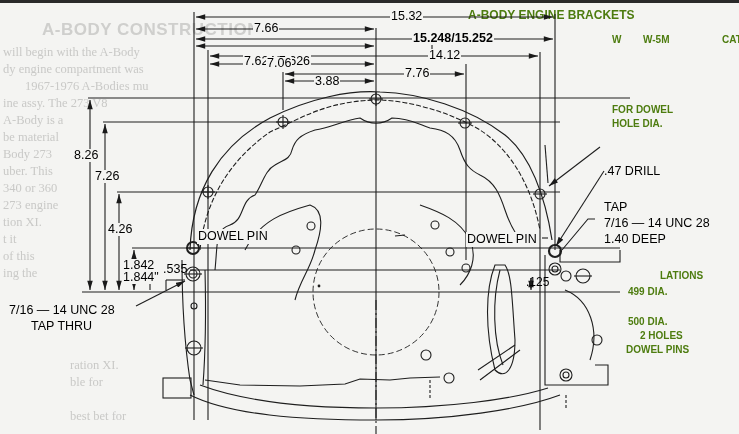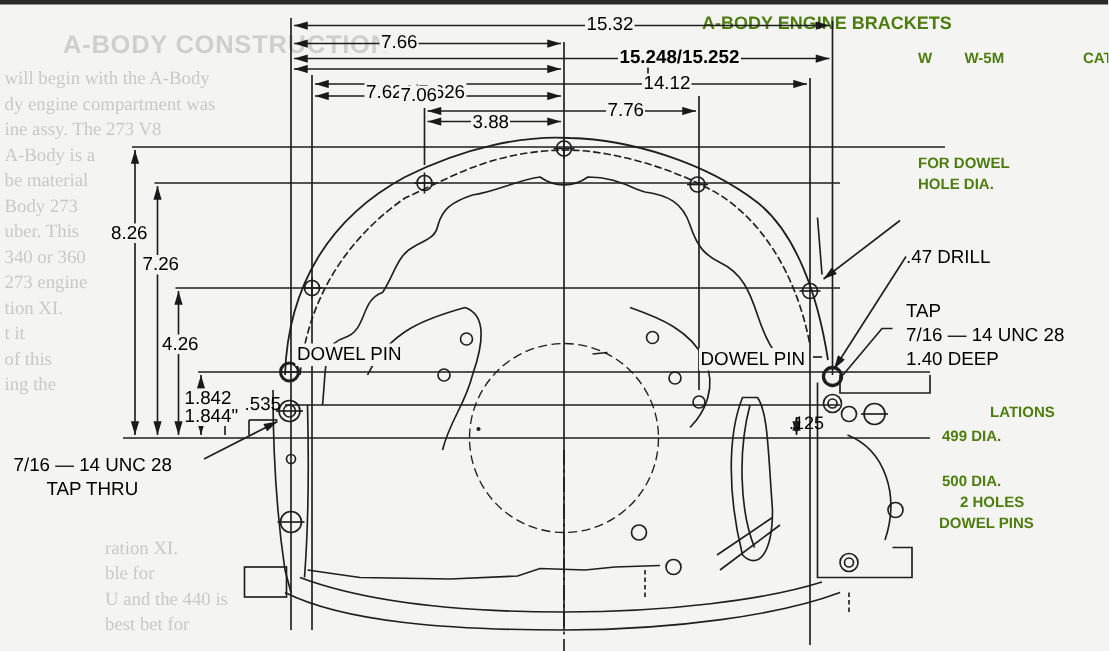--- a/index.html
+++ b/index.html
@@ -28,35 +28,35 @@
 
   <div class="ghost title" style="left:42px;top:20px;">A-BODY CONSTRUCTION</div>
   <div class="ghost col" style="left:468px;top:8px;font-size:12px;">A-BODY ENGINE BRACKETS</div>
   <div class="ghost col" style="left:612px;top:34px;">W</div>
   <div class="ghost col" style="left:643px;top:34px;">W-5M</div>
   <div class="ghost col" style="left:722px;top:34px;">CAT</div>
 
   <div style="position:absolute;left:3px;top:44px;">
     <div class="ghost body" style="position:relative;">will begin with the A-Body</div>
     <div class="ghost body" style="position:relative;">dy engine compartment was</div>
+    <div class="ghost body" style="position:relative;left:22px;">1967-1976 A-Bodies mu</div>
     <div class="ghost body" style="position:relative;">ine assy. The 273 V8</div>
     <div class="ghost body" style="position:relative;">A-Body is a</div>
     <div class="ghost body" style="position:relative;">be material</div>
     <div class="ghost body" style="position:relative;">Body 273</div>
     <div class="ghost body" style="position:relative;">uber. This</div>
     <div class="ghost body" style="position:relative;">340 or 360</div>
     <div class="ghost body" style="position:relative;">273 engine</div>
     <div class="ghost body" style="position:relative;">tion XI.</div>
     <div class="ghost body" style="position:relative;">t it</div>
     <div class="ghost body" style="position:relative;">of this</div>
     <div class="ghost body" style="position:relative;">ing the</div>
   </div>
   <div class="ghost body" style="left:70px;top:357px;">ration XI.</div>
   <div class="ghost body" style="left:70px;top:374px;">ble for</div>
-  <div class="ghost body" style="left:70px;top:391px;">U and the 440 is</div>
   <div class="ghost body" style="left:70px;top:408px;">best bet for</div>
 
   <div class="ghost col" style="left:612px;top:104px;">FOR DOWEL</div>
   <div class="ghost col" style="left:612px;top:118px;">HOLE DIA.</div>
   <div class="ghost col" style="left:660px;top:270px;">LATIONS</div>
   <div class="ghost col" style="left:628px;top:286px;">499 DIA.</div>
   <div class="ghost col" style="left:628px;top:316px;">500 DIA.</div>
   <div class="ghost col" style="left:640px;top:330px;">2 HOLES</div>
   <div class="ghost col" style="left:626px;top:344px;">DOWEL PINS</div>
 

